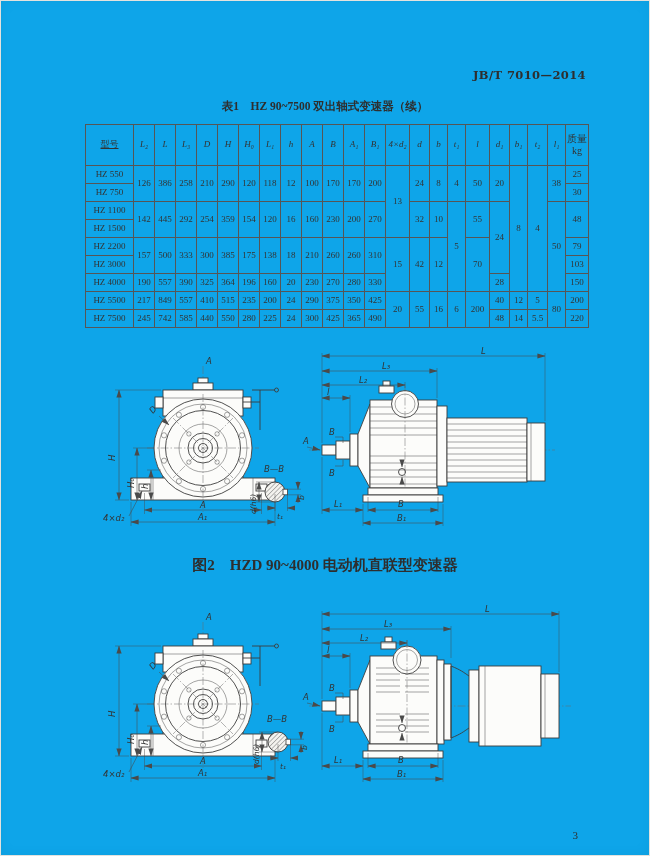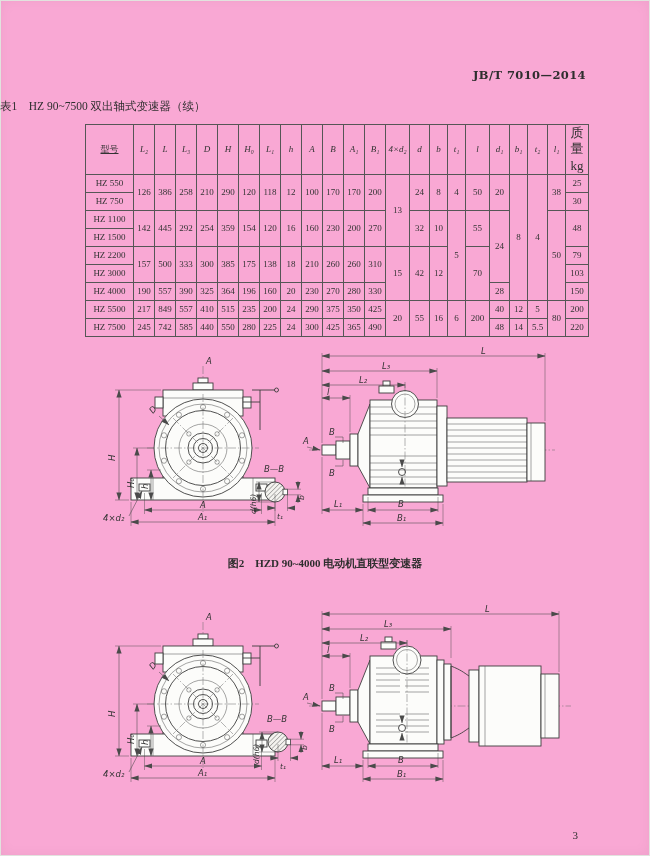--- a/index.html
+++ b/index.html
@@ -1,35 +1,35 @@
 <!DOCTYPE html>
 <html><head>
 <meta charset="utf-8">
 <style>
   html,body{margin:0;padding:0;background:#e9e9e7;}
-  .page{position:relative;width:650px;height:856px;background:#f9a8d4;overflow:hidden;
+  .page{position:relative;width:650px;height:856px;background:#0ea5e9;overflow:hidden;
         font-family:"Liberation Serif",serif;color:#2e2e2e;
         box-shadow:inset 0 0 0 1px #e2e2de, inset 0 0 14px rgba(0,0,0,.05);}
   .docnum{position:absolute;top:68px;right:64px;font-weight:bold;font-size:11.5px;
           font-family:"DejaVu Serif",serif;letter-spacing:.4px;}
-  .tbl-title{position:absolute;top:99px;left:0;width:100%;text-align:left;
-             font-weight:normal;font-size:11.5px;}
+  .tbl-title{position:absolute;top:99px;left:0;width:100%;text-align:center;
+             font-weight:bold;font-size:11.5px;}
   table.spec{position:absolute;left:85px;top:124px;width:503px;border-collapse:collapse;
              table-layout:fixed;border:1.6px solid #3c3c3c;}
   table.spec th,table.spec td{border:0.8px solid #565656;padding:0;text-align:center;
              font-size:9px;line-height:1.05;height:17px;overflow:hidden;
              font-family:"Liberation Serif",serif;color:#333;}
   table.spec th{height:40px;font-weight:normal;}
   th.sym,td.num{font-family:"DejaVu Serif","DejaVu Sans",serif;}
   th.sym{font-style:italic;font-size:9.5px;font-family:"DejaVu Sans",sans-serif;}
   th.cn{font-size:9px;text-decoration:underline;}
-  th.mass div{font-size:13px;line-height:1.25;}
+  th.mass div{font-size:10px;line-height:1.25;}
   td.model{text-align:left;padding-left:3px;font-size:8.8px;white-space:nowrap;}
   .figsvg{position:absolute;left:85px;}
-  .cap{position:absolute;left:0;width:100%;text-align:center;font-weight:bold;font-size:11px;}
+  .cap{position:absolute;left:0;width:100%;text-align:center;font-weight:bold;font-size:15px;}
   .pageno{position:absolute;top:829px;right:72px;font-size:11px;}
   
   .ol{stroke:#3d3d3d;stroke-width:.9;fill:none;}
   .olf{stroke:#3d3d3d;stroke-width:.9;fill:#fcfcfa;}
   .thin{stroke:#4a4a4a;stroke-width:.5;fill:none;}
   .cl{stroke:#6a6a6a;stroke-width:.5;fill:none;stroke-dasharray:8 2 1.5 2;}
   .dim{stroke:#4a4a4a;stroke-width:.55;fill:none;}
   .ext{stroke:#4a4a4a;stroke-width:.45;fill:none;}
   .lbl{font:italic 8.5px "DejaVu Sans",sans-serif;fill:#333;}
   .lbls{font:italic 7.5px "DejaVu Sans",sans-serif;fill:#333;}

